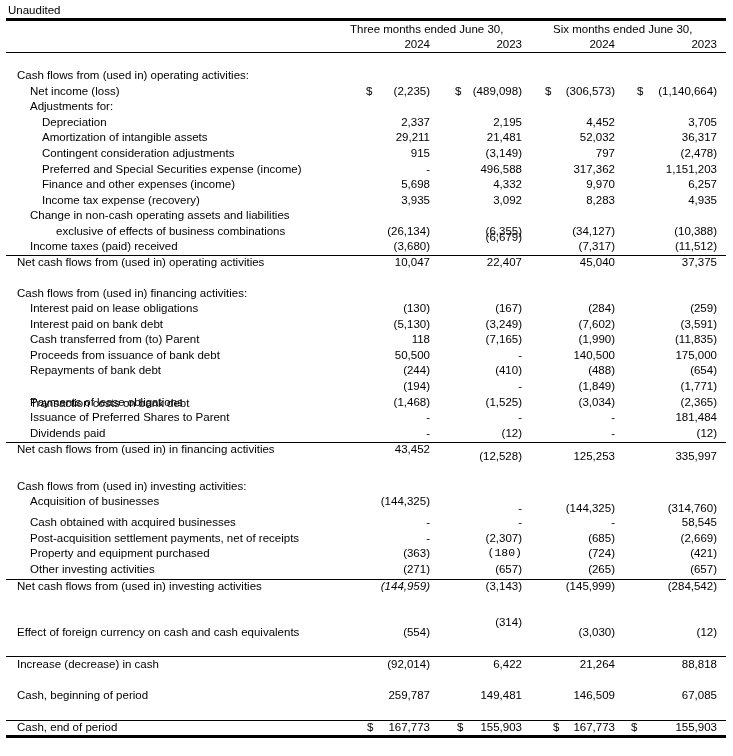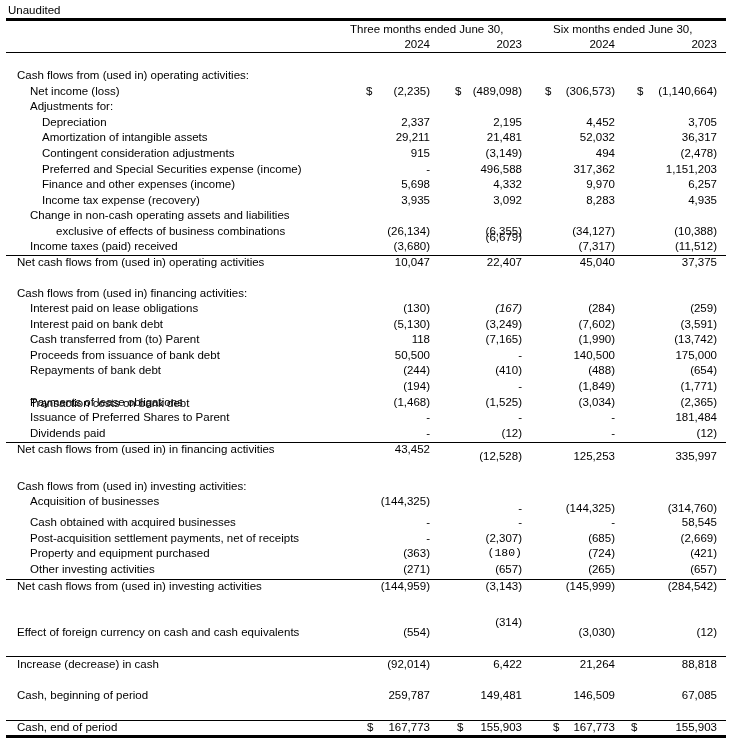--- a/index.html
+++ b/index.html
@@ -52,21 +52,21 @@
       <div class="abs" style="left: 42px; top: 130px;">Amortization of intangible assets</div>
       <div class="num c1" style="top: 130px;">29,211</div>
       <div class="num c2" style="top: 130px;">21,481</div>
       <div class="num c3" style="top: 130px;">52,032</div>
       <div class="num c4" style="top: 130px;">36,317</div>
     </div>
     <div>
       <div class="abs" style="left: 42px; top: 146px;">Contingent consideration adjustments</div>
       <div class="num c1" style="top: 146px;">915</div>
       <div class="num c2" style="top: 146px;">(3,149)</div>
-      <div class="num c3" style="top: 146px;">494</div>
+      <div class="num c3" style="top: 146px;">797</div>
       <div class="num c4" style="top: 146px;">(2,478)</div>
     </div>
     <div>
       <div class="abs" style="left: 42px; top: 162px;">Preferred and Special Securities expense (income)</div>
       <div class="num c1" style="top: 162px;">-</div>
       <div class="num c2" style="top: 162px;">496,588</div>
       <div class="num c3" style="top: 162px;">317,362</div>
       <div class="num c4" style="top: 162px;">1,151,203</div>
     </div>
     <div>
@@ -106,37 +106,37 @@
       <div class="num c2" style="top: 255px;">22,407</div>
       <div class="num c3" style="top: 255px;">45,040</div>
       <div class="num c4" style="top: 255px;">37,375</div>
     </div>
     <div>
       <div class="abs" style="left: 17px; top: 286px;">Cash flows from (used in) financing activities:</div>
     </div>
     <div>
       <div class="abs" style="left: 30px; top: 301px;">Interest paid on lease obligations</div>
       <div class="num c1" style="top: 301px;">(130)</div>
-      <div class="num c2" style="top: 301px; font-style: italic;">(167)</div>
+      <div class="num c2" style="top: 301px;">(167)</div>
       <div class="num c3" style="top: 301px;">(284)</div>
       <div class="num c4" style="top: 301px;">(259)</div>
     </div>
     <div>
       <div class="abs" style="left: 30px; top: 317px;">Interest paid on bank debt</div>
       <div class="num c1" style="top: 317px;">(5,130)</div>
       <div class="num c2" style="top: 317px;">(3,249)</div>
       <div class="num c3" style="top: 317px;">(7,602)</div>
       <div class="num c4" style="top: 317px;">(3,591)</div>
     </div>
     <div>
       <div class="abs" style="left: 30px; top: 332px;">Cash transferred from (to) Parent</div>
       <div class="num c1" style="top: 332px;">118</div>
       <div class="num c2" style="top: 332px;">(7,165)</div>
       <div class="num c3" style="top: 332px;">(1,990)</div>
-      <div class="num c4" style="top: 332px;">(13,742)</div>
+      <div class="num c4" style="top: 332px;">(11,835)</div>
     </div>
     <div>
       <div class="abs" style="left: 30px; top: 348px;">Proceeds from issuance of bank debt</div>
       <div class="num c1" style="top: 348px;">50,500</div>
       <div class="num c2" style="top: 348px;">-</div>
       <div class="num c3" style="top: 348px;">140,500</div>
       <div class="num c4" style="top: 348px;">175,000</div>
     </div>
     <div>
       <div class="abs" style="left: 30px; top: 363px;">Repayments of bank debt</div>
@@ -213,21 +213,21 @@
     </div>
     <div>
       <div class="abs" style="left: 30px; top: 562px;">Other investing activities</div>
       <div class="num c1" style="top: 562px;">(271)</div>
       <div class="num c2" style="top: 562px;">(657)</div>
       <div class="num c3" style="top: 562px;">(265)</div>
       <div class="num c4" style="top: 562px;">(657)</div>
     </div>
     <div>
       <div class="abs" style="left: 17px; top: 579px;">Net cash flows from (used in) investing activities</div>
-      <div class="num c1" style="top: 579px;">(144,959)</div>
+      <div class="num c1" style="top: 579px; font-style: italic;">(144,959)</div>
       <div class="num c2" style="top: 579px;">(3,143)</div>
       <div class="num c3" style="top: 579px;">(145,999)</div>
       <div class="num c4" style="top: 579px;">(284,542)</div>
     </div>
     <div>
       <div class="abs" style="left: 17px; top: 625px;">Effect of foreign currency on cash and cash equivalents</div>
       <div class="num c1" style="top: 625px;">(554)</div>
       <div class="num c2" style="top: 615px;">(314)</div>
       <div class="num c3" style="top: 625px;">(3,030)</div>
       <div class="num c4" style="top: 625px;">(12)</div>

